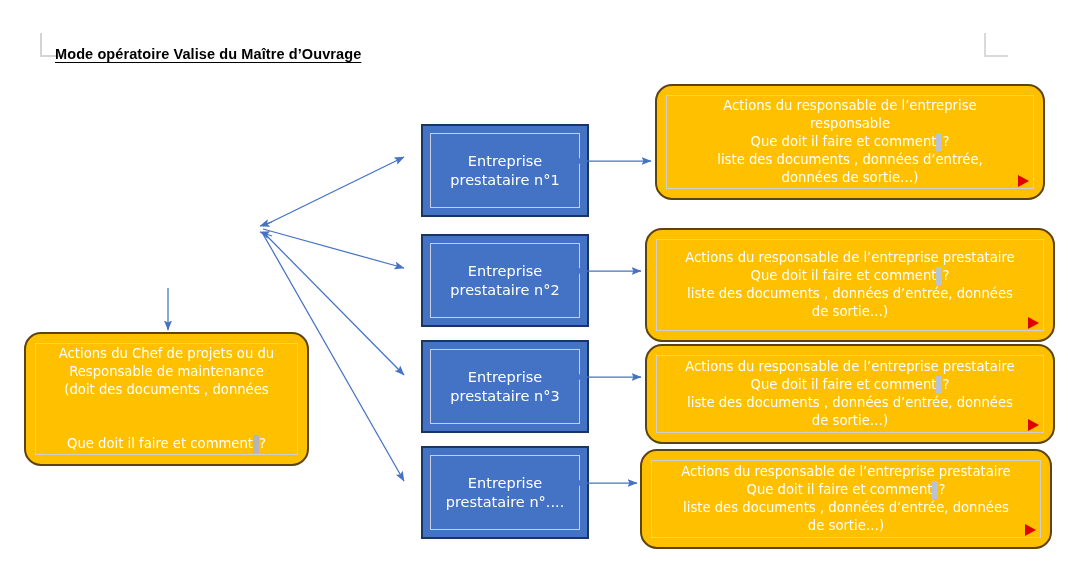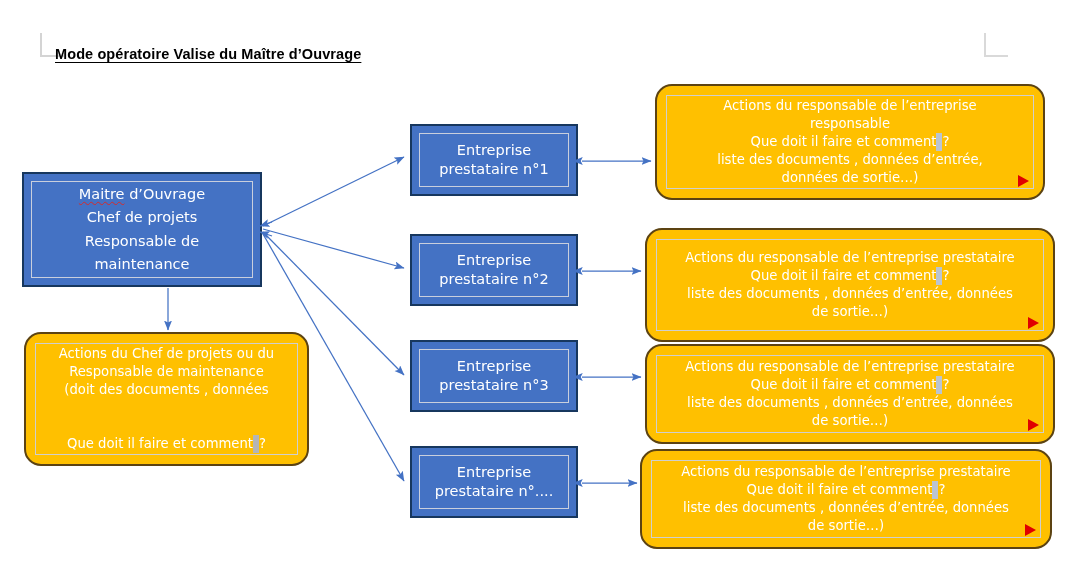--- a/index.html
+++ b/index.html
@@ -98,21 +98,21 @@
   }
   .misspell {
     text-decoration: underline;
     text-decoration-style: wavy;
     text-decoration-color: #d42b2b;
     text-decoration-thickness: 1px;
     text-underline-offset: 2px;
   }
 
   
-  .ent-box { width: 168px; height: 72px; left: 410px; }
+  .ent-box { width: 168px; height: 93px; left: 421px; }
   #ent-1 { top: 124px; }
   #ent-2 { top: 234px; }
   #ent-3 { top: 340px; }
   #ent-4 { top: 446px; }
 
   
   .orange-box {
     position: absolute;
     background: #FFC000;
     border: 2px solid #5c4312;
@@ -223,25 +223,20 @@
     </g>
 
     <g stroke="#4472C4" stroke-width="1.25" fill="none">
       <line x1="582" y1="161" x2="651" y2="161" marker-end="url(#ah)" marker-start="url(#ah-start)"></line>
       <line x1="582" y1="271" x2="641" y2="271" marker-end="url(#ah)" marker-start="url(#ah-start)"></line>
       <line x1="582" y1="377" x2="641" y2="377" marker-end="url(#ah)" marker-start="url(#ah-start)"></line>
       <line x1="582" y1="483" x2="637" y2="483" marker-end="url(#ah)" marker-start="url(#ah-start)"></line>
     </g>
   </svg>
 
-  <div class="blue-box" id="role-box">
-    <div class="inner-frame"></div>
-    <div class="btext"><span class="misspell">Maitre</span><span> d’Ouvrage</span><br><span>Chef de projets</span><br><span>Responsable de
-maintenance</span></div>
-  </div>
 
   <div class="blue-box ent-box" id="ent-1">
     <div class="inner-frame"></div>
     <div class="btext">Entreprise
 prestataire n°1</div>
   </div>
 
   <div class="blue-box ent-box" id="ent-2">
     <div class="inner-frame"></div>
     <div class="btext">Entreprise

